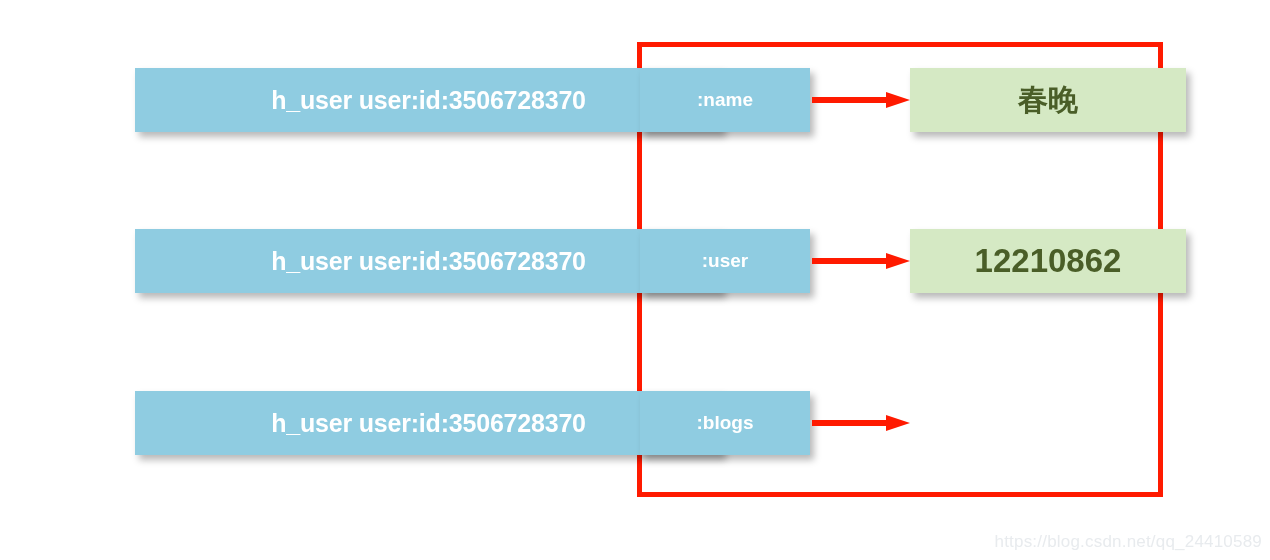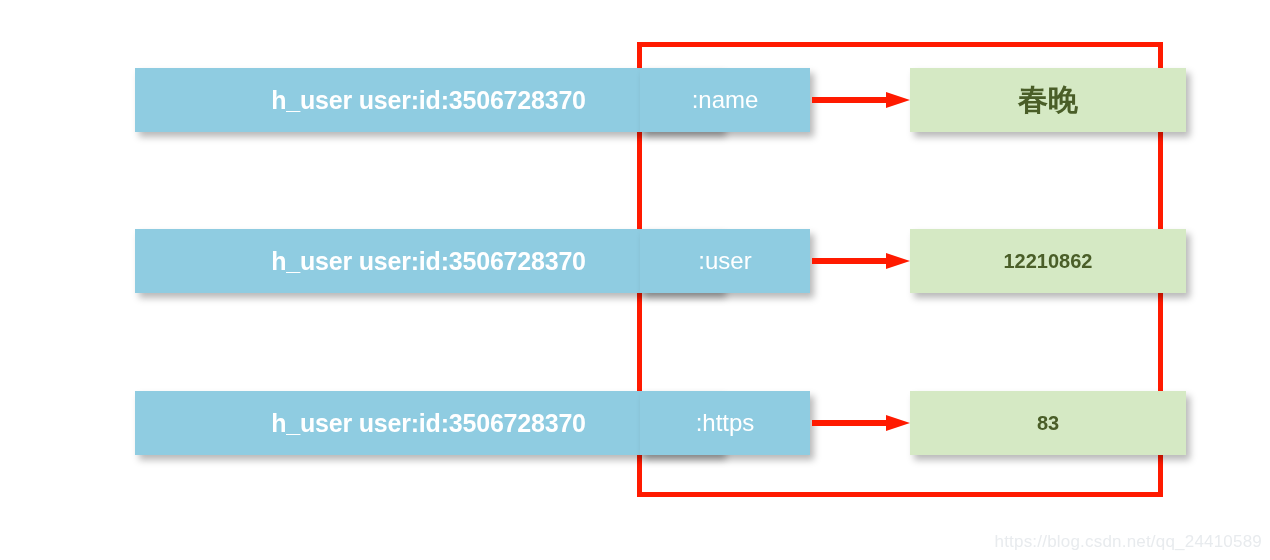--- a/index.html
+++ b/index.html
@@ -70,33 +70,33 @@
     white-space: nowrap;
   }
 
   .field-box {
     left: 640px;
     width: 170px;
     background: #8FCCE1;
   }
   .field-text {
     color: #ffffff;
-    font-size: 24px;
-    font-weight: normal;
+    font-size: 19px;
+    font-weight: bold;
     white-space: nowrap;
   }
 
   .value-box {
     left: 910px;
     width: 276px;
     background: #D5E9C4;
   }
   .value-text {
     color: #4A5E28;
-    font-size: 20px;
+    font-size: 33px;
     font-weight: bold;
     white-space: nowrap;
   }
   .value-text.cjk {
     font-family: "DejaVu Sans", "Liberation Sans", sans-serif;
     font-size: 30px;
   }
 
   
   .arrow {
@@ -162,28 +162,25 @@
     <div class="box value-box">
       <span class="value-text">12210862</span>
     </div>
   </div>
 
   <div class="row row-3">
     <div class="box key-box">
       <span class="key-text">h_user user:id:3506728370</span>
     </div>
     <div class="box field-box">
-      <span class="field-text">:https</span>
+      <span class="field-text">:blogs</span>
     </div>
     <div class="arrow">
       <svg width="98" height="16" viewBox="0 0 98 16">
         <rect x="0" y="5" width="78" height="6" fill="#FF1A00"></rect>
         <polygon points="74,0 98,8 74,16" fill="#FF1A00"></polygon>
       </svg>
-    </div>
-    <div class="box value-box">
-      <span class="value-text">83</span>
     </div>
   </div>
 
   <div class="watermark">https://blog.csdn.net/qq_24410589</div>
 
 </div>
 
 </body></html>

